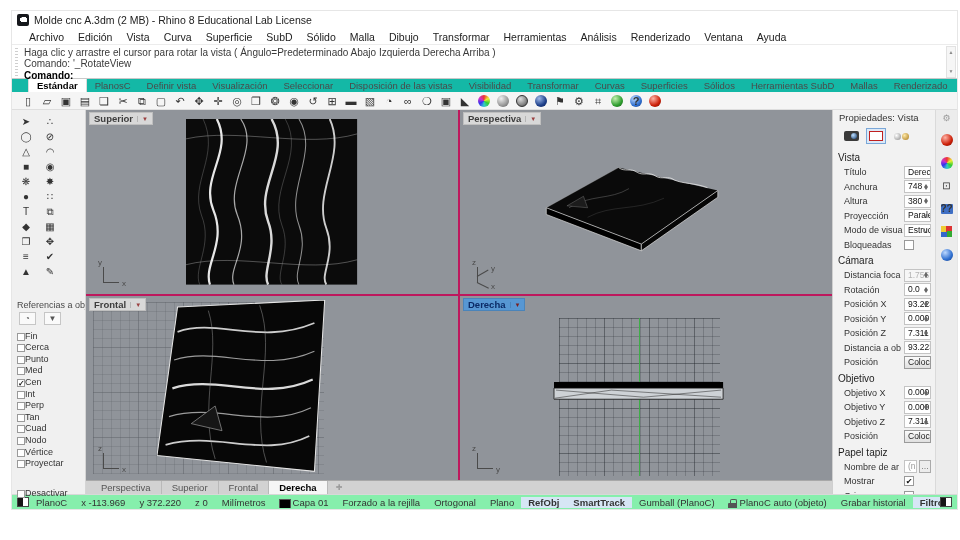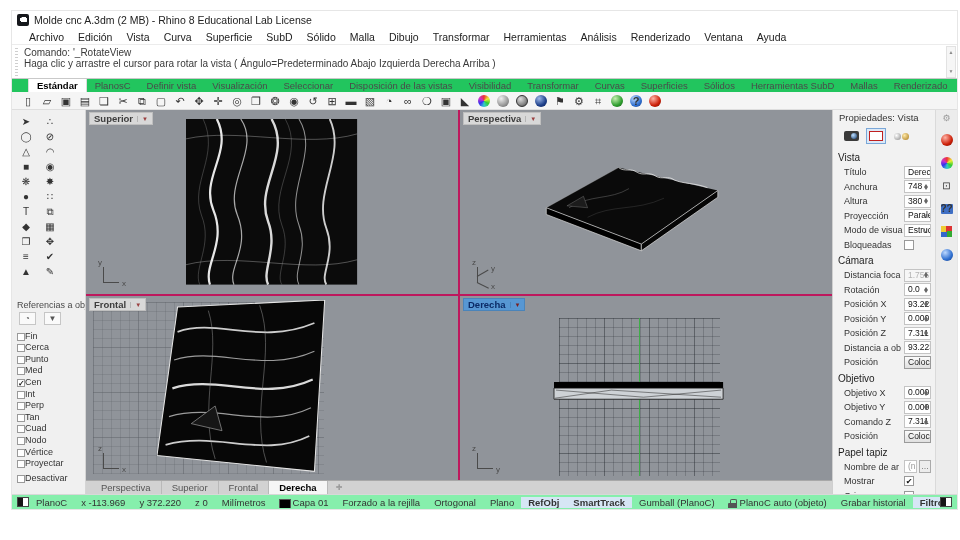--- a/index.html
+++ b/index.html
@@ -13,21 +13,21 @@
   .menubar{height:15px;display:flex;align-items:center;padding-left:10px;font-size:10.5px;color:#222}
   .menubar .mi{padding:0 7px;cursor:default}
 
   
   .cmdarea{height:35px;position:relative;border-top:1px solid #ececec;border-bottom:1px solid #c9c9c9;padding:2px 14px 0 12px;font-size:10px;line-height:11px;color:#3a3a3a;background:#fff}
   .cmdarea .prompt{font-weight:bold;color:#000;margin-top:1px}
   .cmd-grip{position:absolute;left:3px;top:3px;width:3px;height:28px;background:repeating-linear-gradient(to bottom,#cfcfcf 0 1px,transparent 1px 3px)}
   .cmd-scroll{position:absolute;right:1px;top:1px;width:10px;height:32px;display:flex;flex-direction:column;justify-content:space-between;align-items:center;font-size:5px;color:#8a8a8a;background:#f6f6f6;border:1px solid #e2e2e2}
 
   
-  .ribbontabs{height:13px;background:#22c55e;display:flex;align-items:flex-end;padding-left:16px;font-size:9.5px;color:#4a4a4a}
+  .ribbontabs{height:13px;background:#14b8a6;display:flex;align-items:flex-end;padding-left:16px;font-size:9.5px;color:#4a4a4a}
   .ribbontabs .rtab{padding:1px 8px 1px;white-space:nowrap}
   .ribbontabs .rtab.active{background:#fff;border:1px solid #dcdcdc;border-bottom:none;font-weight:bold;color:#000}
 
   
   .toolbar{height:18px;background:#f5f5f5;border-bottom:1px solid #dedede;display:flex;align-items:center;gap:3px;padding-left:8px;overflow:hidden}
   .tbicon{width:16px;height:16px;display:flex;align-items:center;justify-content:center;flex:none}
   .tbicon>span{font-size:11px;line-height:16px;color:#333}
   .ball{width:12px;height:12px;border-radius:50%;display:flex;align-items:center;justify-content:center;color:#fff;font-size:8px;font-weight:bold;line-height:12px}
   .ball-red2{background:radial-gradient(circle at 35% 30%,#ffb3a6,#cc1f08 60%,#6e1003)}
   .ball-wheel{background:conic-gradient(#e33,#ee3,#3c3,#3cc,#33e,#c3c,#e33)}
@@ -43,21 +43,21 @@
   .mainrow{flex:1;display:flex;min-height:0}
   .leftcol{width:74px;flex:none;background:#f0f0f0;border-right:1px solid #d5d5d5;position:relative}
   .toolgrid{display:grid;grid-template-columns:22px 22px;column-gap:2px;row-gap:2px;padding:5px 0 0 4px}
   .tool{width:20px;height:13px;display:flex;align-items:center;justify-content:center}
   .tool>span{font-size:10px;line-height:13px;color:#333}
   .osnap{position:absolute;left:0;bottom:0;width:73px;height:196px;padding:2px 0 0 5px;font-size:9px;color:#333}
   .osnap-title{white-space:nowrap;overflow:hidden;color:#4a4a4a;margin-bottom:2px}
   .osnap-btns{display:flex;gap:8px;margin:2px 0 4px 2px}
   .osnap-btn{width:17px;height:13px;border:1px solid #c6c6c6;background:#fafafa;display:flex;align-items:center;justify-content:center;font-size:8px;color:#555}
   .osnap-item{display:flex;align-items:flex-end;gap:0;height:11.6px;cursor:default}
-  .osnap-item.desact{margin-top:3px}
+  .osnap-item.desact{margin-top:18px}
   .cbx{width:8px;height:8px;border:1px solid #9a9a9a;background:#fff;flex:none;font-size:8px;line-height:7px;text-align:center;color:#111}
   .cbx.checked::after{content:"✓";font-weight:bold}
 
   
   .centercol{flex:1;min-width:0;display:flex;flex-direction:column;background:#be185d}
   .vpgrid{flex:1;display:grid;grid-template-columns:1fr 1fr;grid-template-rows:1fr 1fr;gap:2px;min-height:0}
   .viewport{position:relative;background:#90949a;overflow:hidden}
   .vplabel{position:absolute;left:3px;top:2px;z-index:5;display:flex;align-items:center;height:13px;padding:0 4px;background:#d8d8d8;border:1px solid #bfbfbf;font-size:9.5px;font-weight:bold;color:#3c3c3c;cursor:default}
   .vplabel .dd{margin-left:4px;padding-left:4px;border-left:1px solid #b5b5b5;font-size:6px;color:#9b4040}
   .vplabel.active{background:#5797d3;border-color:#4a84ba;color:#0b2a66}
@@ -157,22 +157,23 @@
       <span class="mi">Transformar</span>
       <span class="mi">Herramientas</span>
       <span class="mi">Análisis</span>
       <span class="mi">Renderizado</span>
       <span class="mi">Ventana</span>
       <span class="mi">Ayuda</span>
     </div>
 
   <div class="cmdarea">
     <div class="cmd-grip"></div>
+    <div>Haga clic y arrastre el cursor para rotar la vista ( Ángulo=Predeterminado  Abajo  Izquierda  Derecha  Arriba )</div>
     <div>Comando: '_RotateView</div>
-    <div>Haga clic y arrastre el cursor para rotar la vista ( Ángulo=Predeterminado  Abajo  Izquierda  Derecha  Arriba )</div>
+    <div class="prompt">Comando:</div>
     <div class="cmd-scroll">
       <span>▲</span>
       <span>▼</span>
     </div>
   </div>
 
   <div class="ribbontabs">
 
   <span class="rtab active">Estándar</span>
       <span class="rtab">PlanosC</span>
@@ -670,21 +671,21 @@
 
           </div>
 
           <div class="prow">
             <span class="plabel">Objetivo Y</span>
             <span class="pval t-spinner">0.000</span>
 
           </div>
 
           <div class="prow">
-            <span class="plabel">Comando Z</span>
+            <span class="plabel">Objetivo Z</span>
             <span class="pval t-spinner">7.311</span>
 
           </div>
 
           <div class="prow">
             <span class="plabel">Posición</span>
             <span class="pval t-button">Colocar...</span>
 
           </div>
         </div>

